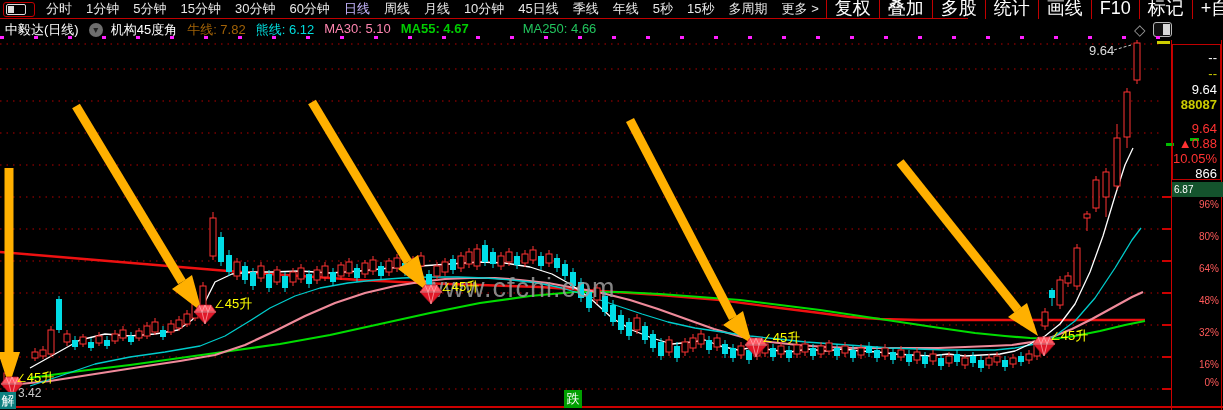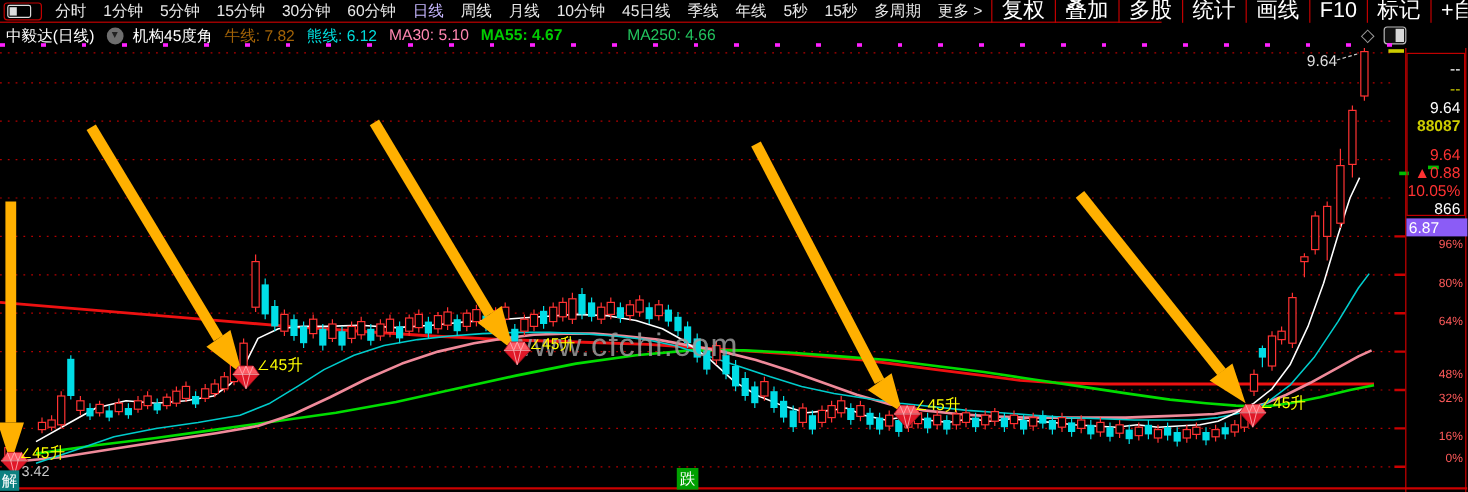--- a/index.html
+++ b/index.html
@@ -29,22 +29,22 @@
   .spliticon i{position:absolute;right:1px;top:1px;bottom:1px;width:7px;background:#d8d8d8;}
   
   #chart{position:absolute;top:40px;left:0;}
   .magline{position:absolute;top:36px;left:0;width:1160px;height:3px;
     background:repeating-linear-gradient(90deg,#ff20ff 0 4px,transparent 4px 34px);}
   
   .panel{position:absolute;left:1172px;top:40px;width:51px;height:370px;}
   .qbox{position:absolute;left:0;top:4px;width:47px;height:134px;border:1px solid #c00000;}
   .qrow{position:absolute;right:3px;font-size:13px;white-space:nowrap;}
   .gdash{position:absolute;left:17px;top:93px;width:9px;height:3px;background:#00bb00;}
-  .hl{position:absolute;left:0;top:142px;width:49px;height:15px;background:#8b5cf6;color:#fff;
-      font-size:13px;line-height:15px;padding-left:2px;}
+  .hl{position:absolute;left:0;top:142px;width:49px;height:15px;background:#14532d;color:#fff;
+      font-size:10px;line-height:15px;padding-left:2px;}
   .plabel{position:absolute;right:4px;font-size:10px;color:#ff5a5a;white-space:nowrap;}
   
   .badge{position:absolute;color:#fff;font-size:13px;text-align:center;line-height:18px;}
   .b-left{left:0;top:392px;width:16px;height:17px;background:#0d8080;line-height:17px;}
   .b-center{left:564px;top:390px;width:18px;height:18px;background:#00a000;}
   .b-right{left:1118px;top:388px;top:388px;display:flex;}
   .b-right span{display:inline-block;width:18px;height:19px;color:#fff;font-size:13px;line-height:19px;text-align:center;}
 </style>
 </head>
 <body>
@@ -471,21 +471,21 @@
       <span class="qrow" style="top: 91px; color: rgb(255, 50, 50);">▲0.88</span>
       <span class="qrow" style="top: 106px; color: rgb(255, 50, 50);">10.05%</span>
       <span class="qrow" style="top: 121px; color: rgb(255, 255, 255);">866</span>
     </div>
   <div class="hl">
     <span>6.87</span>
   </div>
 <span class="plabel" style="top: 159px;">96%</span>
     <span class="plabel" style="top: 191px; text-align: right;">80%</span>
     <span class="plabel" style="top: 223px;">64%</span>
-    <span class="plabel" style="top: 267px;">48%</span>
+    <span class="plabel" style="top: 255px;">48%</span>
     <span class="plabel" style="top: 287px;">32%</span>
     <span class="plabel" style="top: 319px;">16%</span>
     <span class="plabel" style="top: 337px;">0%</span>
   </div>
 
 <div class="badge b-left">解</div>
 <div class="badge b-center">跌</div>
 <div class="b-right">
     <span style="background: rgb(138, 18, 18);">财</span>
     <span style="background: rgb(26, 47, 138);">涨</span>

